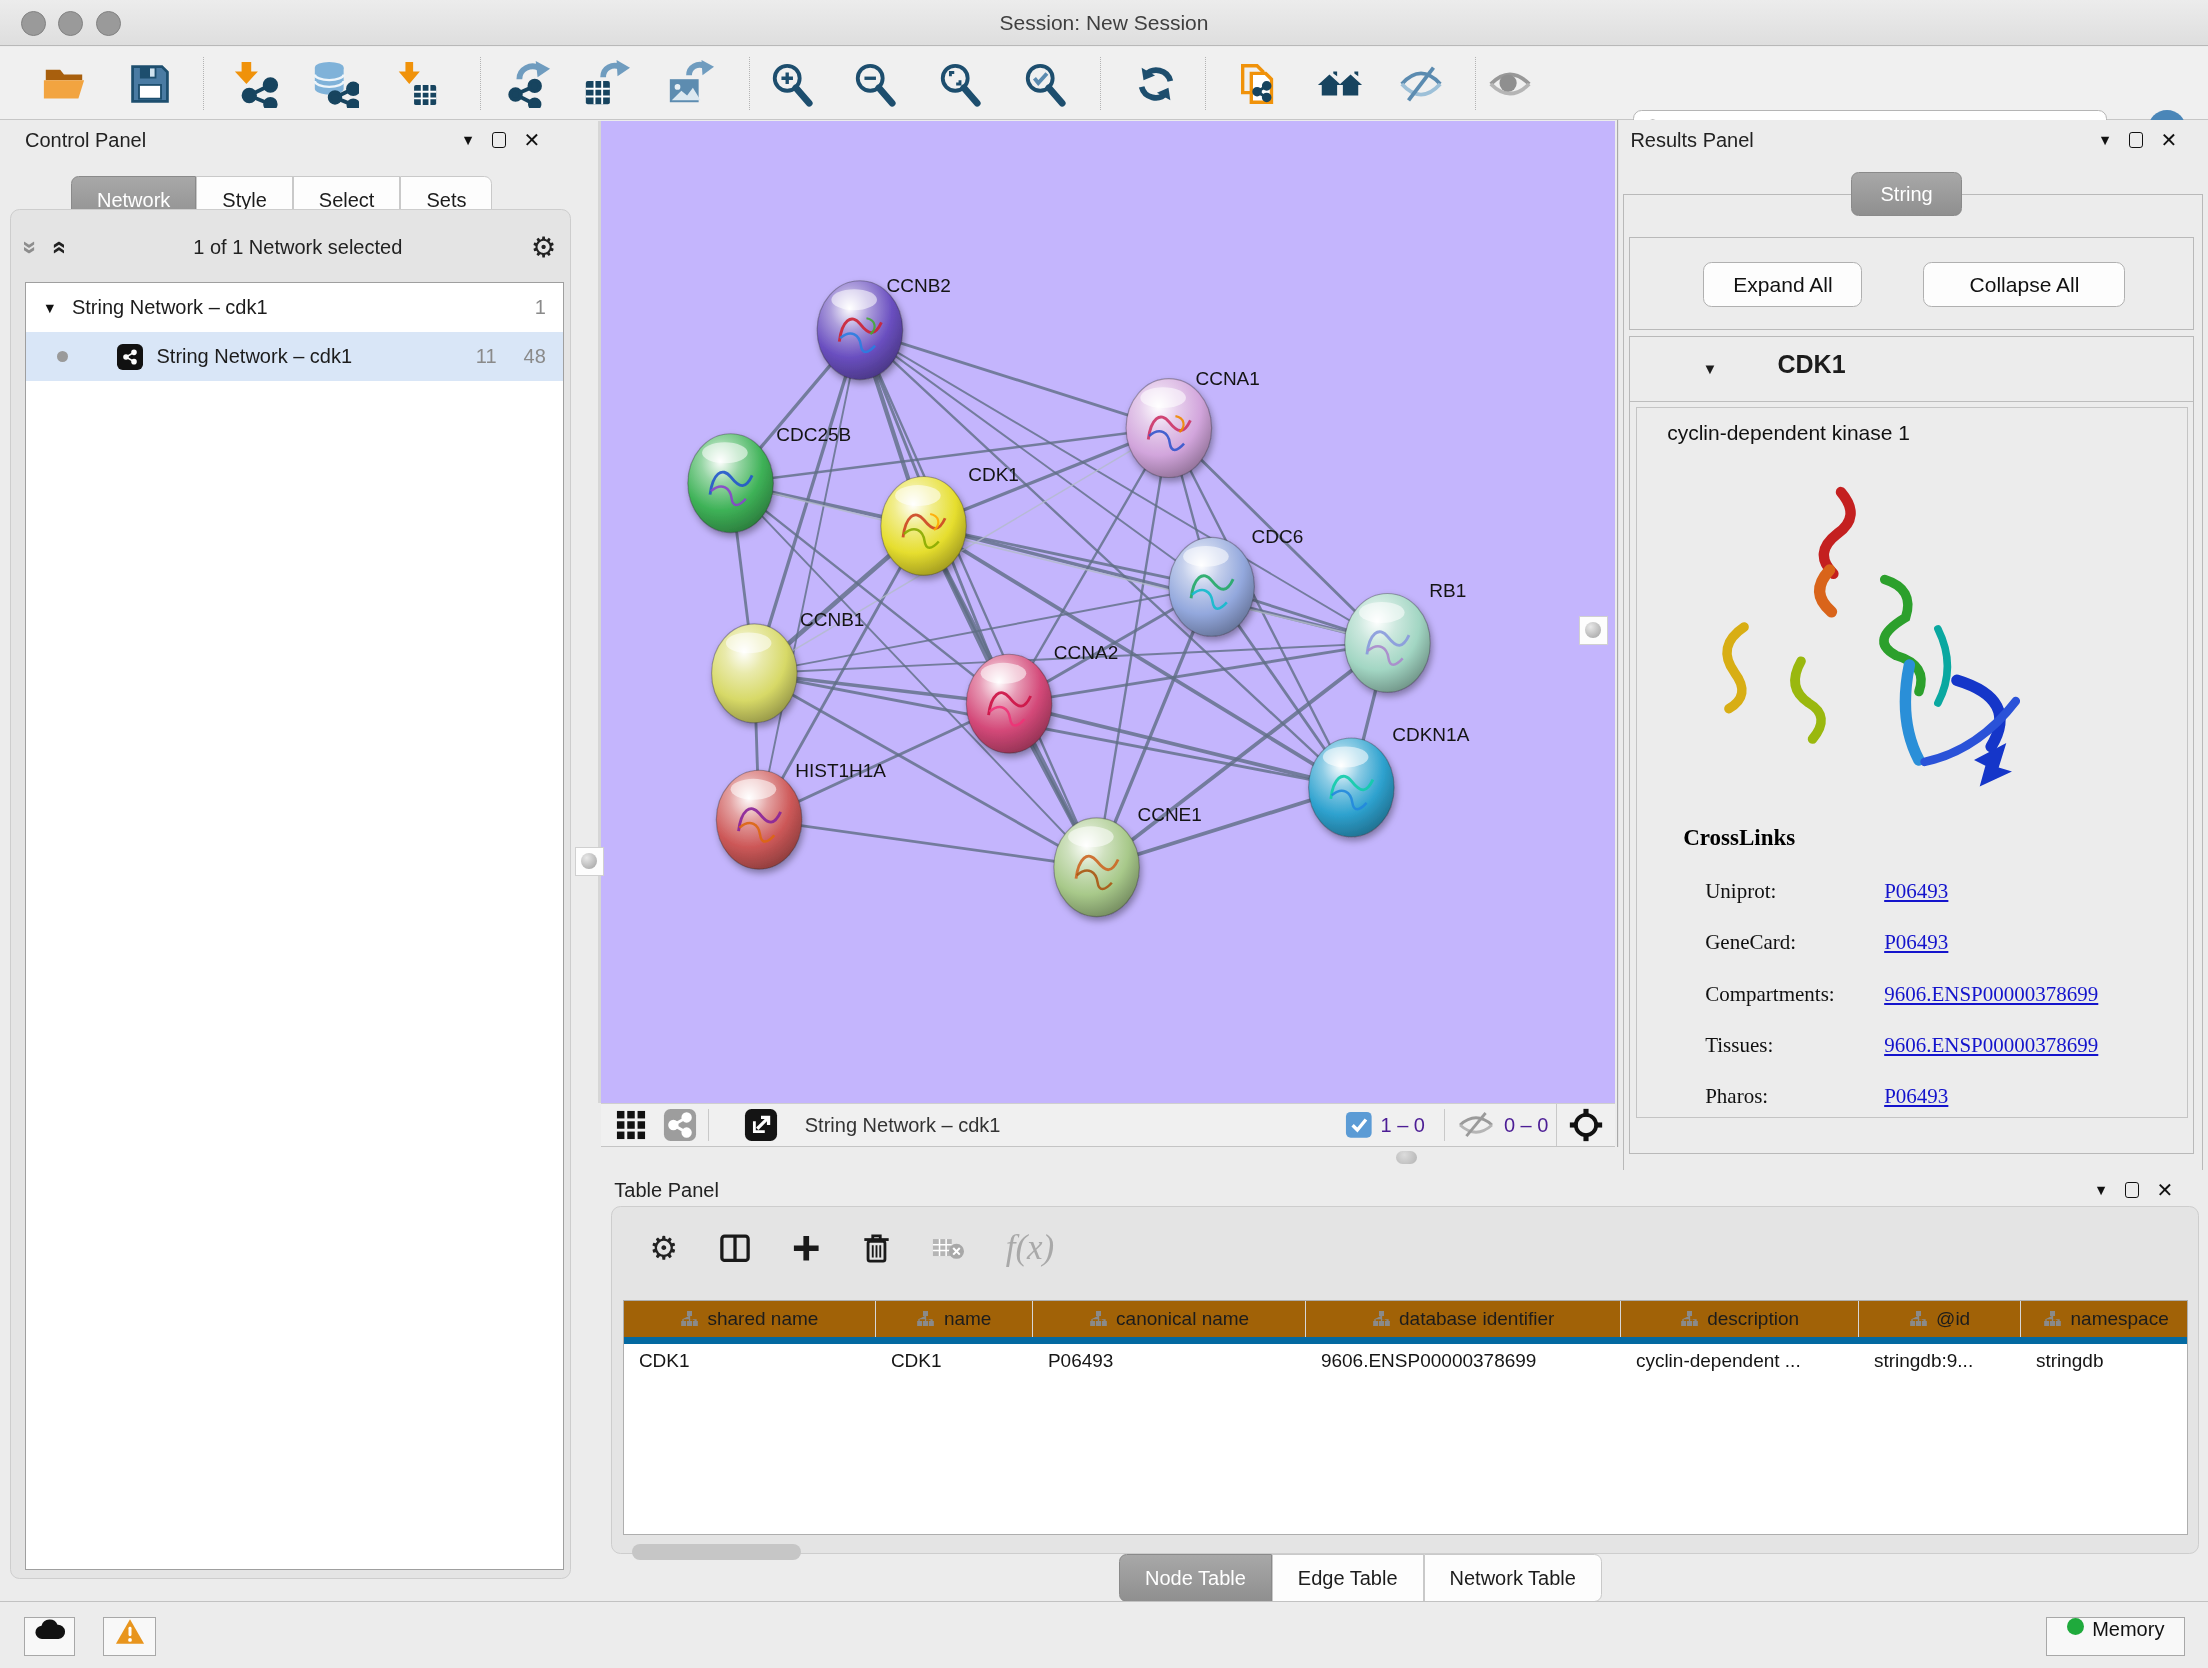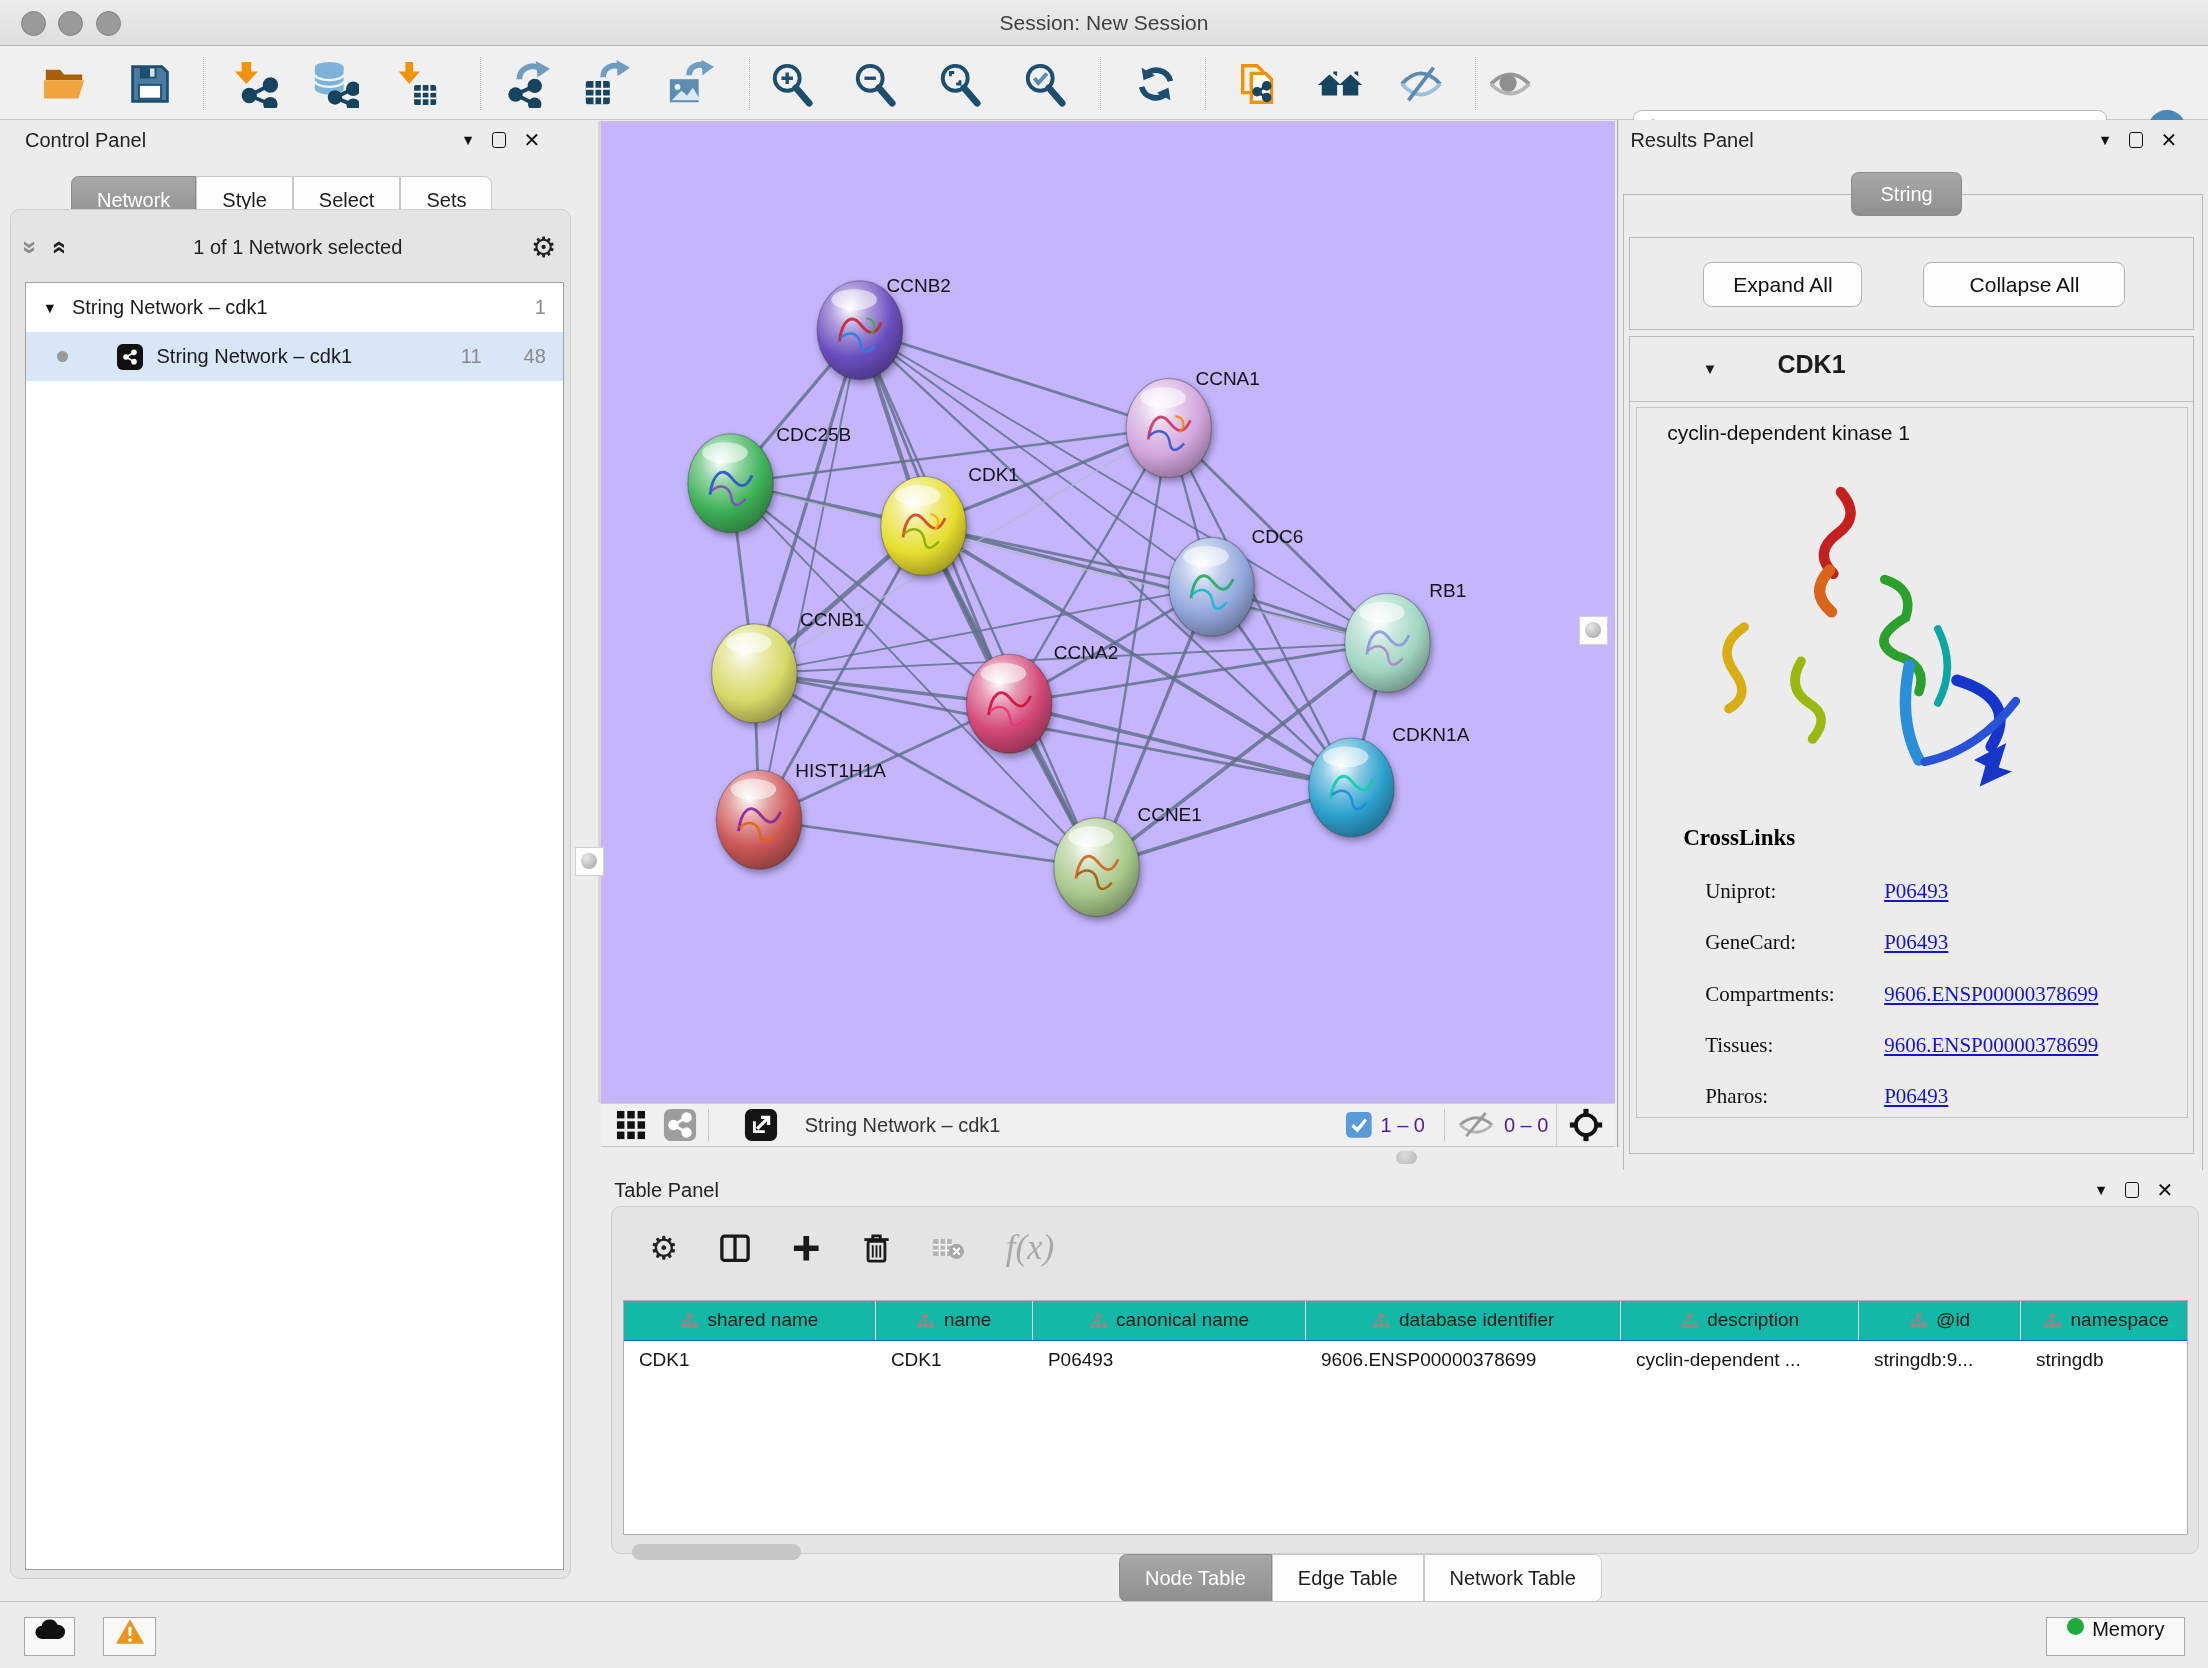--- a/index.html
+++ b/index.html
@@ -54,21 +54,21 @@
   .cp-list{position:absolute;left:14.3px;top:72px;width:539px;height:1288px;background:#fff;
     border:1px solid #9f9f9f;}
   .tree-row{position:relative;height:49px;display:flex;align-items:center;font-size:20px;}
   .tree-row.selected{background:#d9e6f7;}
   .tr-arrow{margin-left:17px;font-size:14.3px;color:#111;}
   .tr-label{margin-left:15px;}
   .tr-count{position:absolute;right:17px;color:#8a8a8a;}
   .tr-dot{width:11.4px;height:11.4px;border-radius:50%;background:#9a9a9a;margin-left:31px;}
   .tr-share{width:26px;height:26px;border-radius:5.7px;background:#111;margin-left:49px;
     display:flex;align-items:center;justify-content:center;}
-  .tr-counts{position:absolute;right:17px;display:flex;gap:42px;color:#8a8a8a;}
+  .tr-counts{position:absolute;right:17px;display:flex;gap:27px;color:#8a8a8a;}
 
   
   .canvas{position:absolute;left:601px;top:121px;width:1014px;height:982px;background:#c4b5fd;}
   .vsplit-l{position:absolute;left:598px;top:121px;width:2.9px;height:982px;background:#d6d6d6;}
   .vsplit-r{position:absolute;left:1617px;top:120px;width:4.8px;height:1027px;background:#e2e2e2;
     border-left:1px solid #a9a9a9;border-right:1px solid #a9a9a9;}
   .gripbtn{position:absolute;width:28.5px;height:28.5px;background:#fdfdfd;border:1px solid #d0d0d0;
     display:flex;align-items:center;justify-content:center;}
   .gripbtn i{width:16px;height:16px;border-radius:50%;
     background:radial-gradient(circle at 35% 30%,#e8e8e8,#9f9f9f);display:block;}
@@ -106,21 +106,21 @@
   
   .table-panel{position:absolute;left:601px;top:1170px;width:1607px;height:431px;background:#ececec;}
   .tp-body{position:absolute;left:9.5px;top:36px;width:1588px;height:348px;background:#e4e4e4;
     border:1px solid #cdcdcd;border-radius:9.5px;}
   .tp-tools{position:absolute;left:38px;top:21px;display:flex;align-items:center;gap:42px;}
   .fx{font-family:"Liberation Serif","DejaVu Serif",serif;font-style:italic;font-size:35px;color:#a9a9a9;}
   .tp-table{position:absolute;left:11.4px;top:93px;width:1565px;height:235px;background:#fff;
     border:1px solid #aeaeae;overflow:hidden;}
   table{border-collapse:collapse;table-layout:fixed;width:1567px;}
   th,td{font-size:19px;font-weight:normal;text-align:left;white-space:nowrap;overflow:hidden;}
-  thead th{background:#14b8a6;border-right:1px solid #d6d6d6;border-bottom:1px solid #0369a1;height:39px;}
+  thead th{background:#a16207;border-right:1px solid #d6d6d6;border-bottom:7px solid #0369a1;height:39px;}
   .thc{display:flex;align-items:center;justify-content:center;gap:9.5px;}
   .thc svg{flex:0 0 auto;}
   td{height:39px;padding-left:15px;color:#151515;}
   .tp-scroll{position:absolute;left:11.4px;top:335px;width:1565px;height:21px;}
   .tp-thumb{position:absolute;left:9.5px;top:1.9px;width:169px;height:16px;border-radius:8.6px;background:#c6c6c6;}
   .tp-tabs{position:absolute;left:518px;top:384px;display:flex;}
   .tp-tabs .tab:first-child{border-radius:7.6px 0 0 7.6px;}
   .tp-tabs .tab:last-child{border-radius:0 7.6px 7.6px 0;}
 
   

